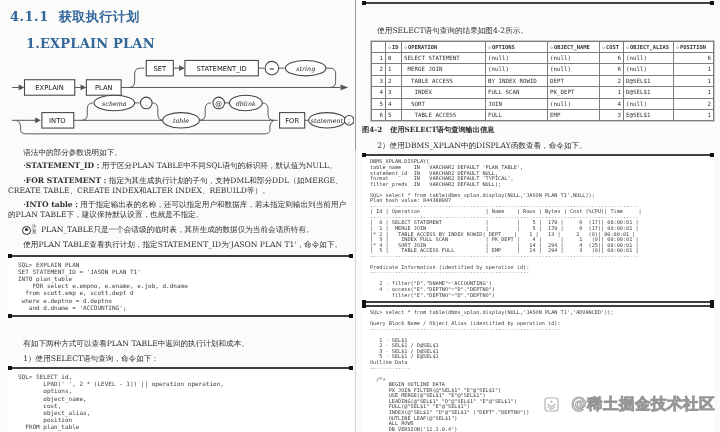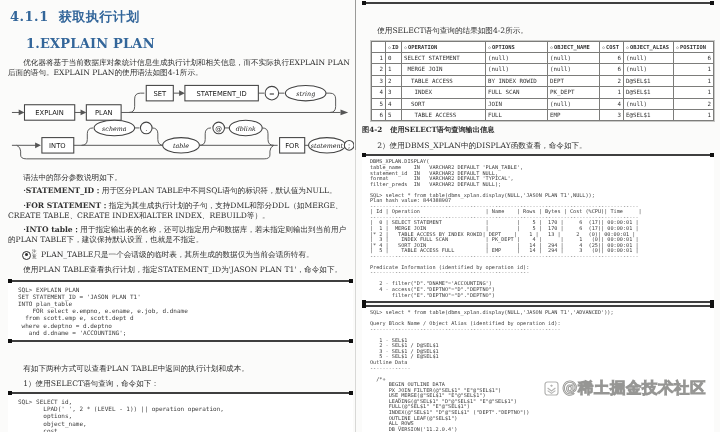--- a/index.html
+++ b/index.html
@@ -59,21 +59,21 @@
   
   .diagram-wrap { margin:4px 0 0 2px; }
   .rr { stroke:#555; fill:none; stroke-width:1; }
   .rr-box { fill:#fff; stroke:#444; stroke-width:1.1; }
   .rr-oval { fill:#fff; stroke:#444; stroke-width:1.1; }
   .rr-kw { font-family:"DejaVu Sans", sans-serif; font-size:7px; fill:#222; text-anchor:middle; }
   .rr-var { font-family:"DejaVu Serif", serif; font-style:italic; font-size:6.6px; fill:#222; text-anchor:middle; }
   .rr-arrow { fill:#555; stroke:none; }
 
   
-  .watermark { position:absolute; left:544px; top:378px; display:flex; align-items:center; gap:3px;
+  .watermark { position:absolute; left:544px; top:394px; display:flex; align-items:center; gap:12px;
                pointer-events:none; }
   .wm-text { font-family:"DejaVu Sans", sans-serif; font-size:15.5px; font-weight:bold;
              color:#ececea; -webkit-text-stroke:0.9px #969694; letter-spacing:0.5px; white-space:nowrap; }
   .wm-icon { opacity:.75; }
 
   .toprule-right { margin:2px 0 0 0; }
   .mt2{margin-top:2px;} .mt4{margin-top:4px;} .mt5{margin-top:22px;}
 </style>
 </head>
 <body>
@@ -81,21 +81,20 @@
 <div class="page">
 
   <div class="col-left">
 
     <div class="h-section">
       <span class="num">4.1.1</span><span>获取执行计划</span>
     </div>
 
     <div class="h-sub">1.EXPLAIN PLAN</div>
 
-    <p class="para">优化器将基于当前数据库对象统计信息生成执行计划和相关信息，而不实际执行EXPLAIN PLAN后面的语句。EXPLAIN PLAN的使用语法如图4-1所示。</p>
 
     <div class="diagram-wrap">
       <svg width="344" height="86" viewBox="0 0 356 88">
 
         <g>
           <path class="rr" d="M2,30 H13"></path>
           <polygon class="rr-arrow" points="9,27 15,30 9,33"></polygon>
           <rect class="rr-box" x="15" y="22" width="52" height="16"></rect>
           <text class="rr-kw" x="41" y="33">EXPLAIN</text>
           <path class="rr" d="M67,30 H77"></path>

